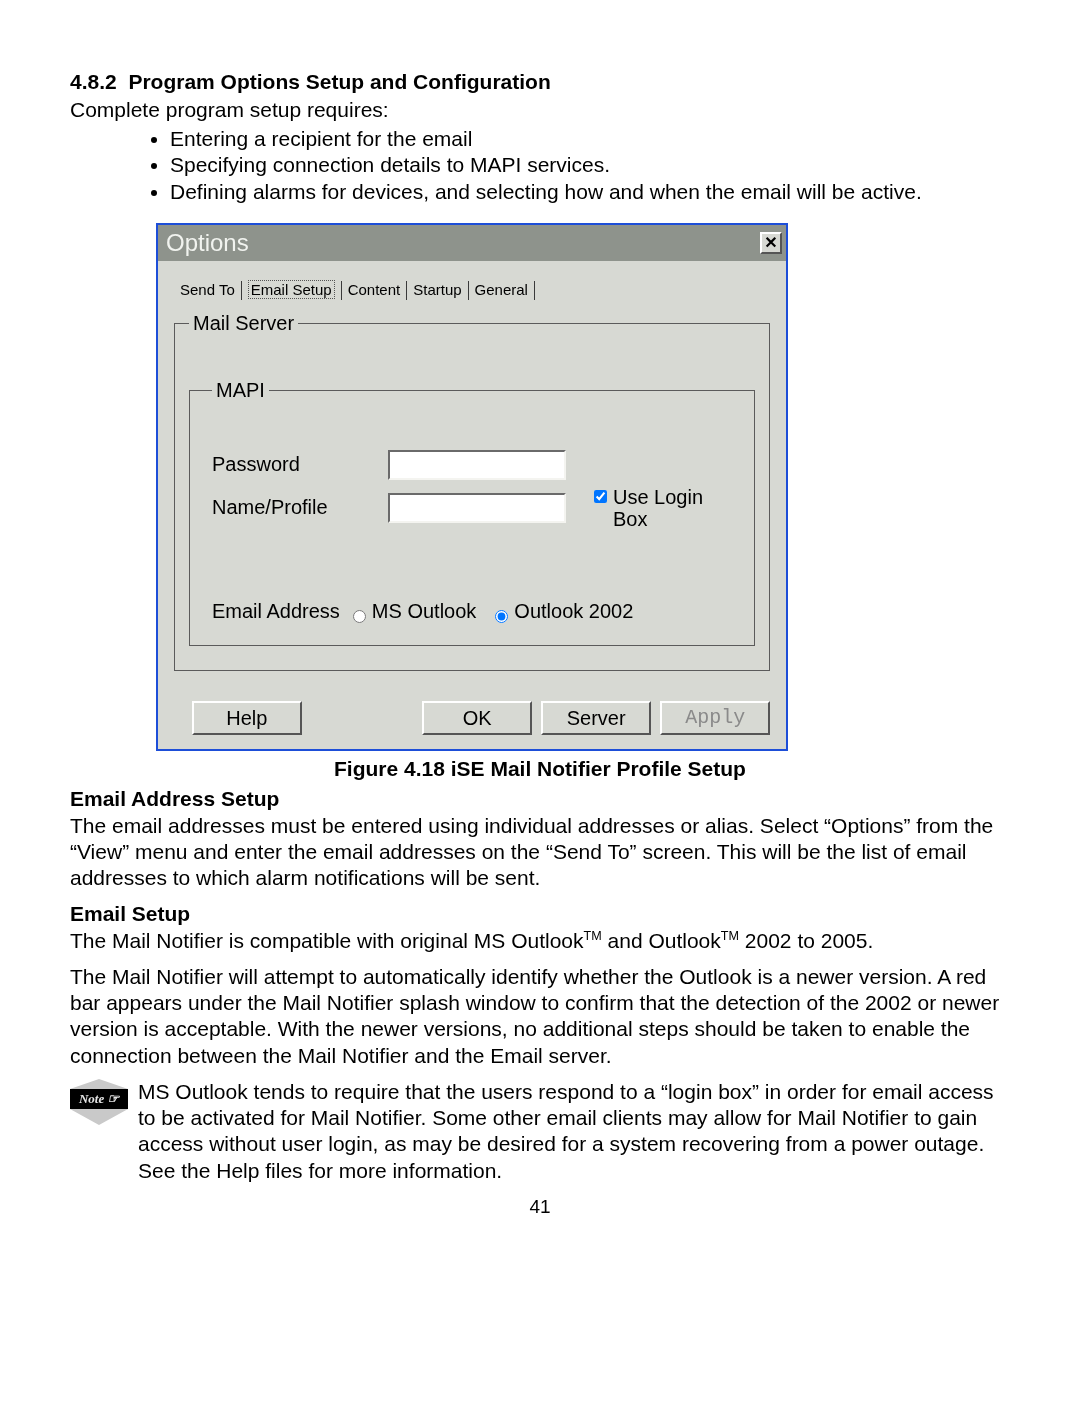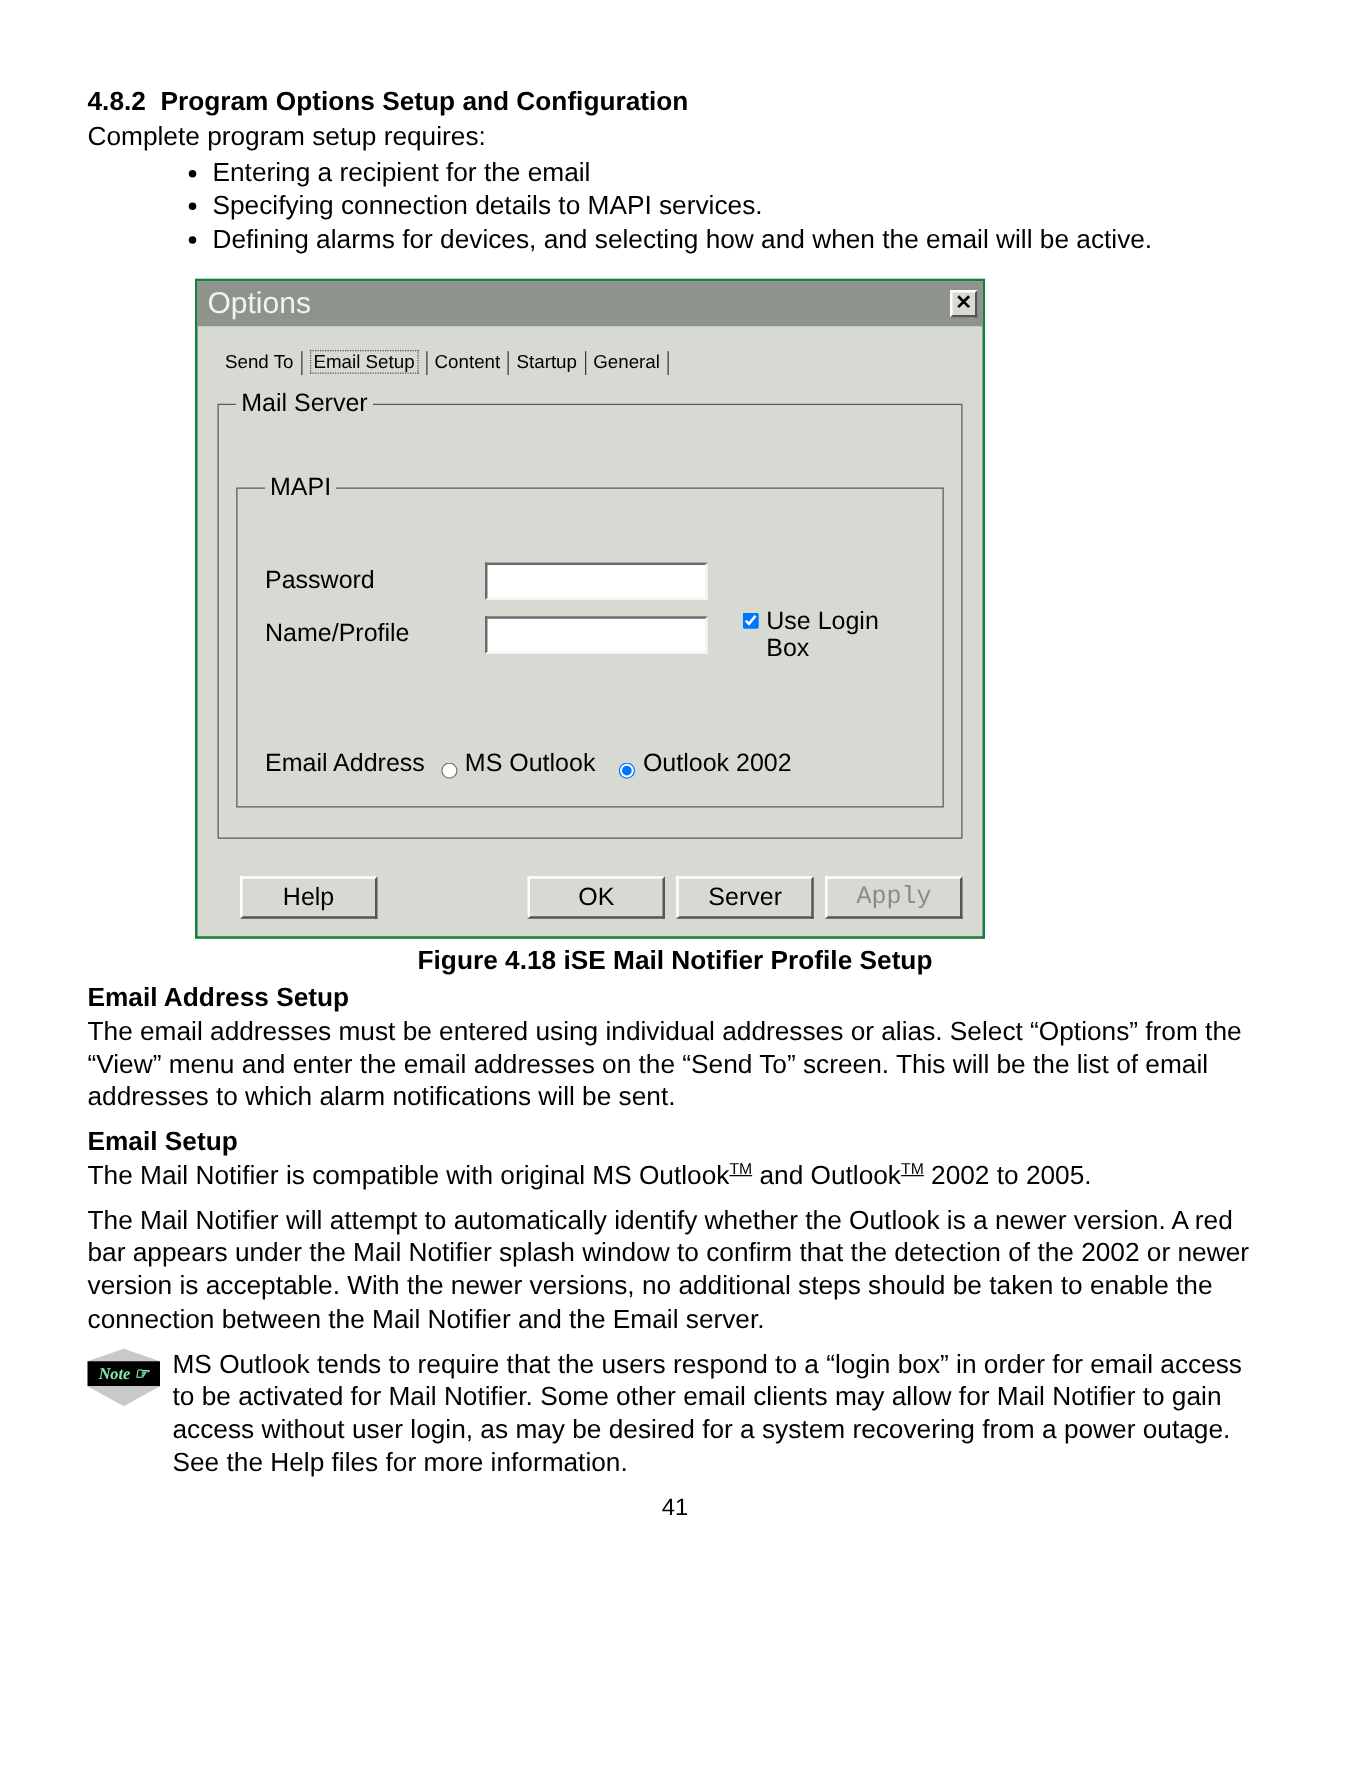--- a/index.html
+++ b/index.html
@@ -23,21 +23,21 @@
     list-style: disc;
   }
   ul.bullets li { margin: 0; line-height: 1.25; }
 
   
   .dialog-wrap {
     margin: 0 0 4px 86px;
     width: 632px;
   }
   .dialog-outer {
-    border: 2px solid #15803d;
+    border: 2px solid #1d4ed8;
     background: #d7d9d3;
   }
   .titlebar {
     display: flex;
     align-items: center;
     justify-content: space-between;
     background: #8e938c;
     padding: 4px 4px 4px 8px;
   }
   .titlebar-text {
@@ -188,40 +188,40 @@
   }
   .note-top-tri {
     width:0;height:0;
     border-left: 29px solid transparent;
     border-right: 29px solid transparent;
     border-bottom: 10px solid #c9c9c9;
   }
   .note-bar {
     width: 58px;
     background: #000;
-    color: #86efac;
+    color: #e5e5e5;
     font-style: italic;
     font-weight: bold;
     font-size: 13px;
     text-align: center;
     padding: 2px 0;
     font-family: "Times New Roman", serif;
   }
   .note-bot-tri {
     width:0;height:0;
     border-left: 29px solid transparent;
     border-right: 29px solid transparent;
     border-top: 16px solid #c9c9c9;
   }
   .pagenum {
     text-align: center;
     font-size: 19px;
     margin-top: 12px;
   }
-  sup.tm { font-size: 0.6em; vertical-align: super; text-decoration: underline; }
+  sup.tm { font-size: 0.6em; vertical-align: super; }
 </style>
 </head>
 <body>
 
 <div class="section-heading">
   <span>4.8.2</span>&nbsp;
   <span>Program Options Setup and Configuration</span>
 </div>
 <div class="intro">Complete program setup requires:</div>
 <ul class="bullets">

